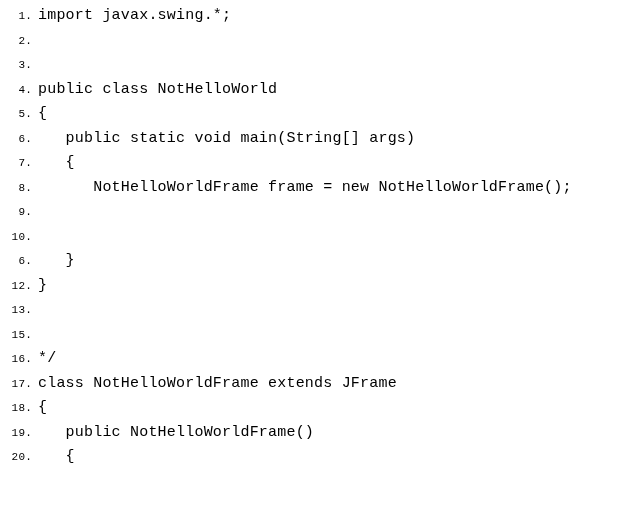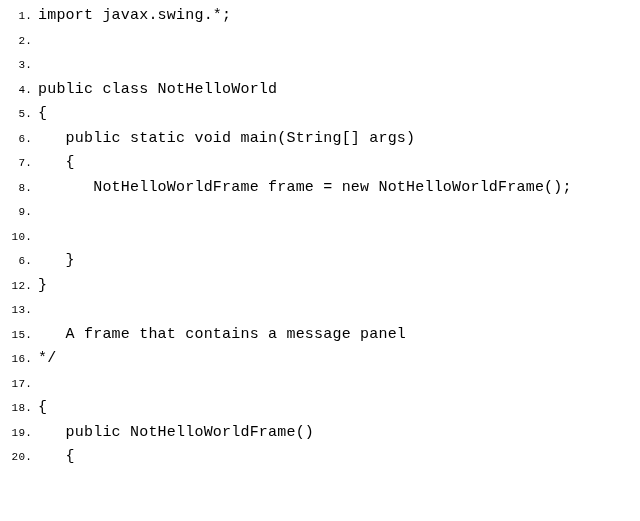--- a/index.html
+++ b/index.html
@@ -83,28 +83,28 @@
     <div class="row">
       <span class="ln">12.</span>
       <span class="txt">}</span>
     </div>
     <div class="row">
       <span class="ln">13.</span>
       <span class="txt"></span>
     </div>
     <div class="row">
       <span class="ln">15.</span>
-      <span class="txt">   A frame that contains a message panel</span>
     </div>
     <div class="row">
       <span class="ln">16.</span>
       <span class="txt">*/</span>
     </div>
     <div class="row">
       <span class="ln">17.</span>
+      <span class="txt">class NotHelloWorldFrame extends JFrame</span>
     </div>
     <div class="row">
       <span class="ln">18.</span>
       <span class="txt">{</span>
     </div>
     <div class="row">
       <span class="ln">19.</span>
       <span class="txt">   public NotHelloWorldFrame()</span>
     </div>
     <div class="row">

